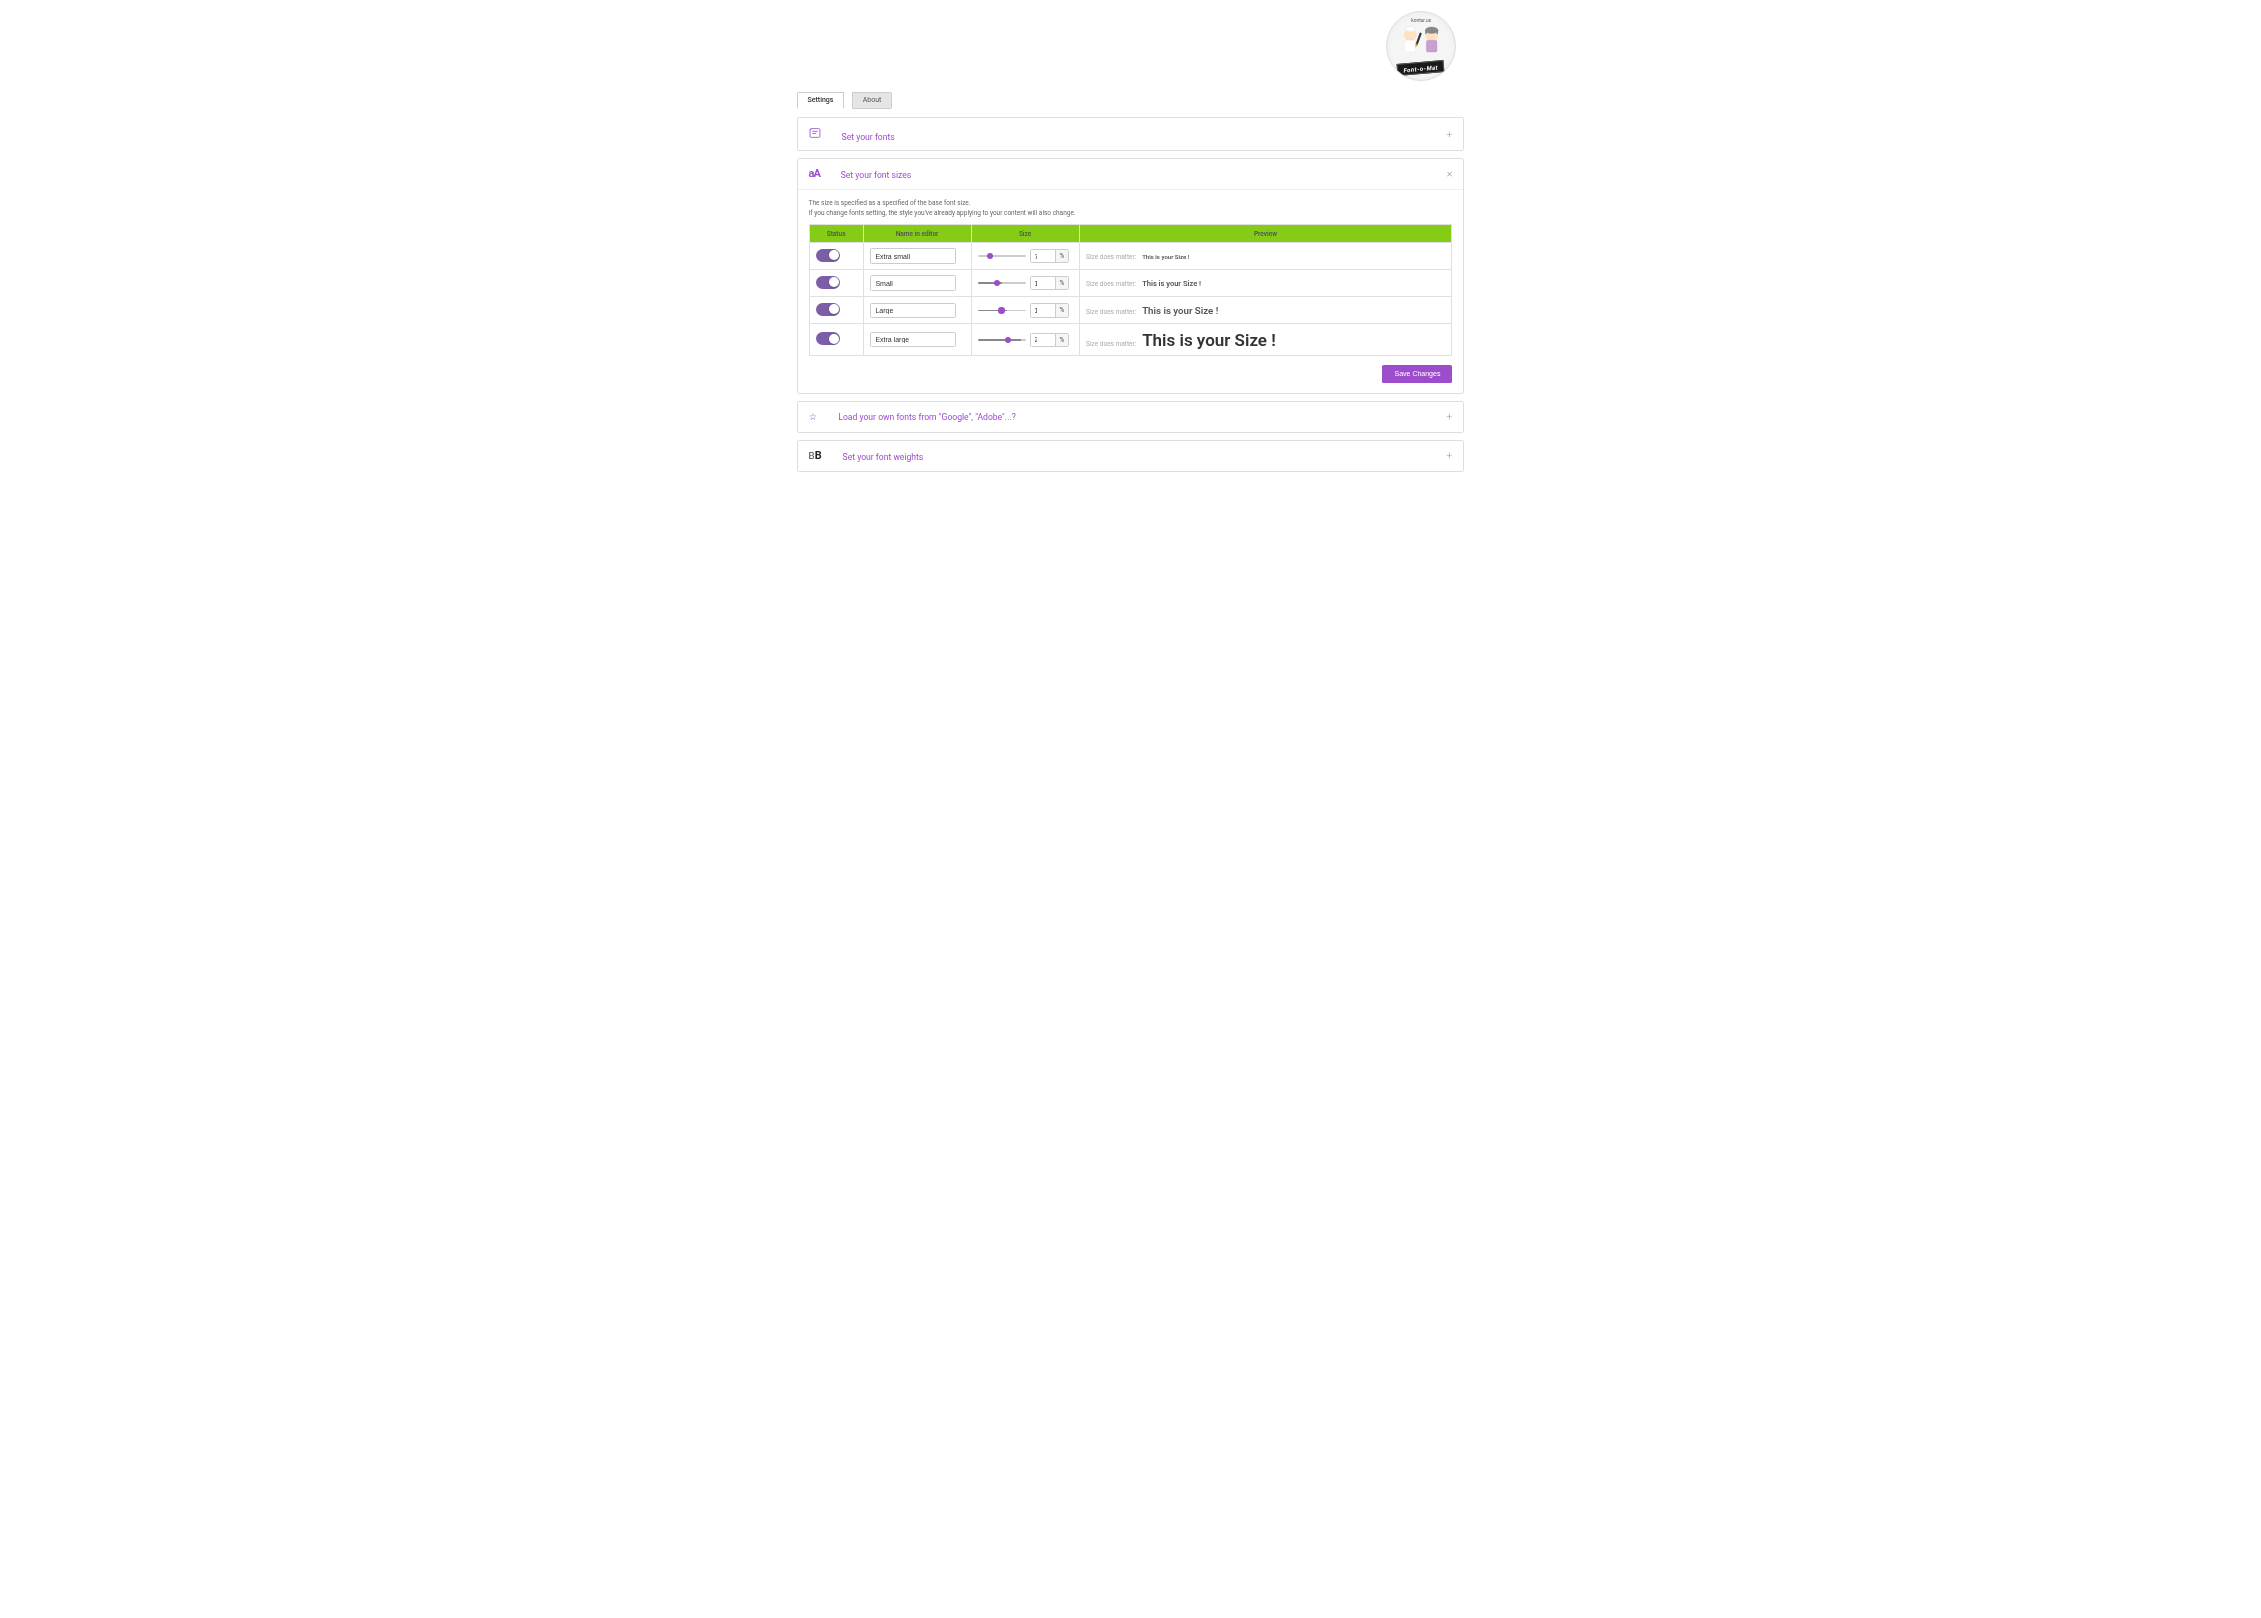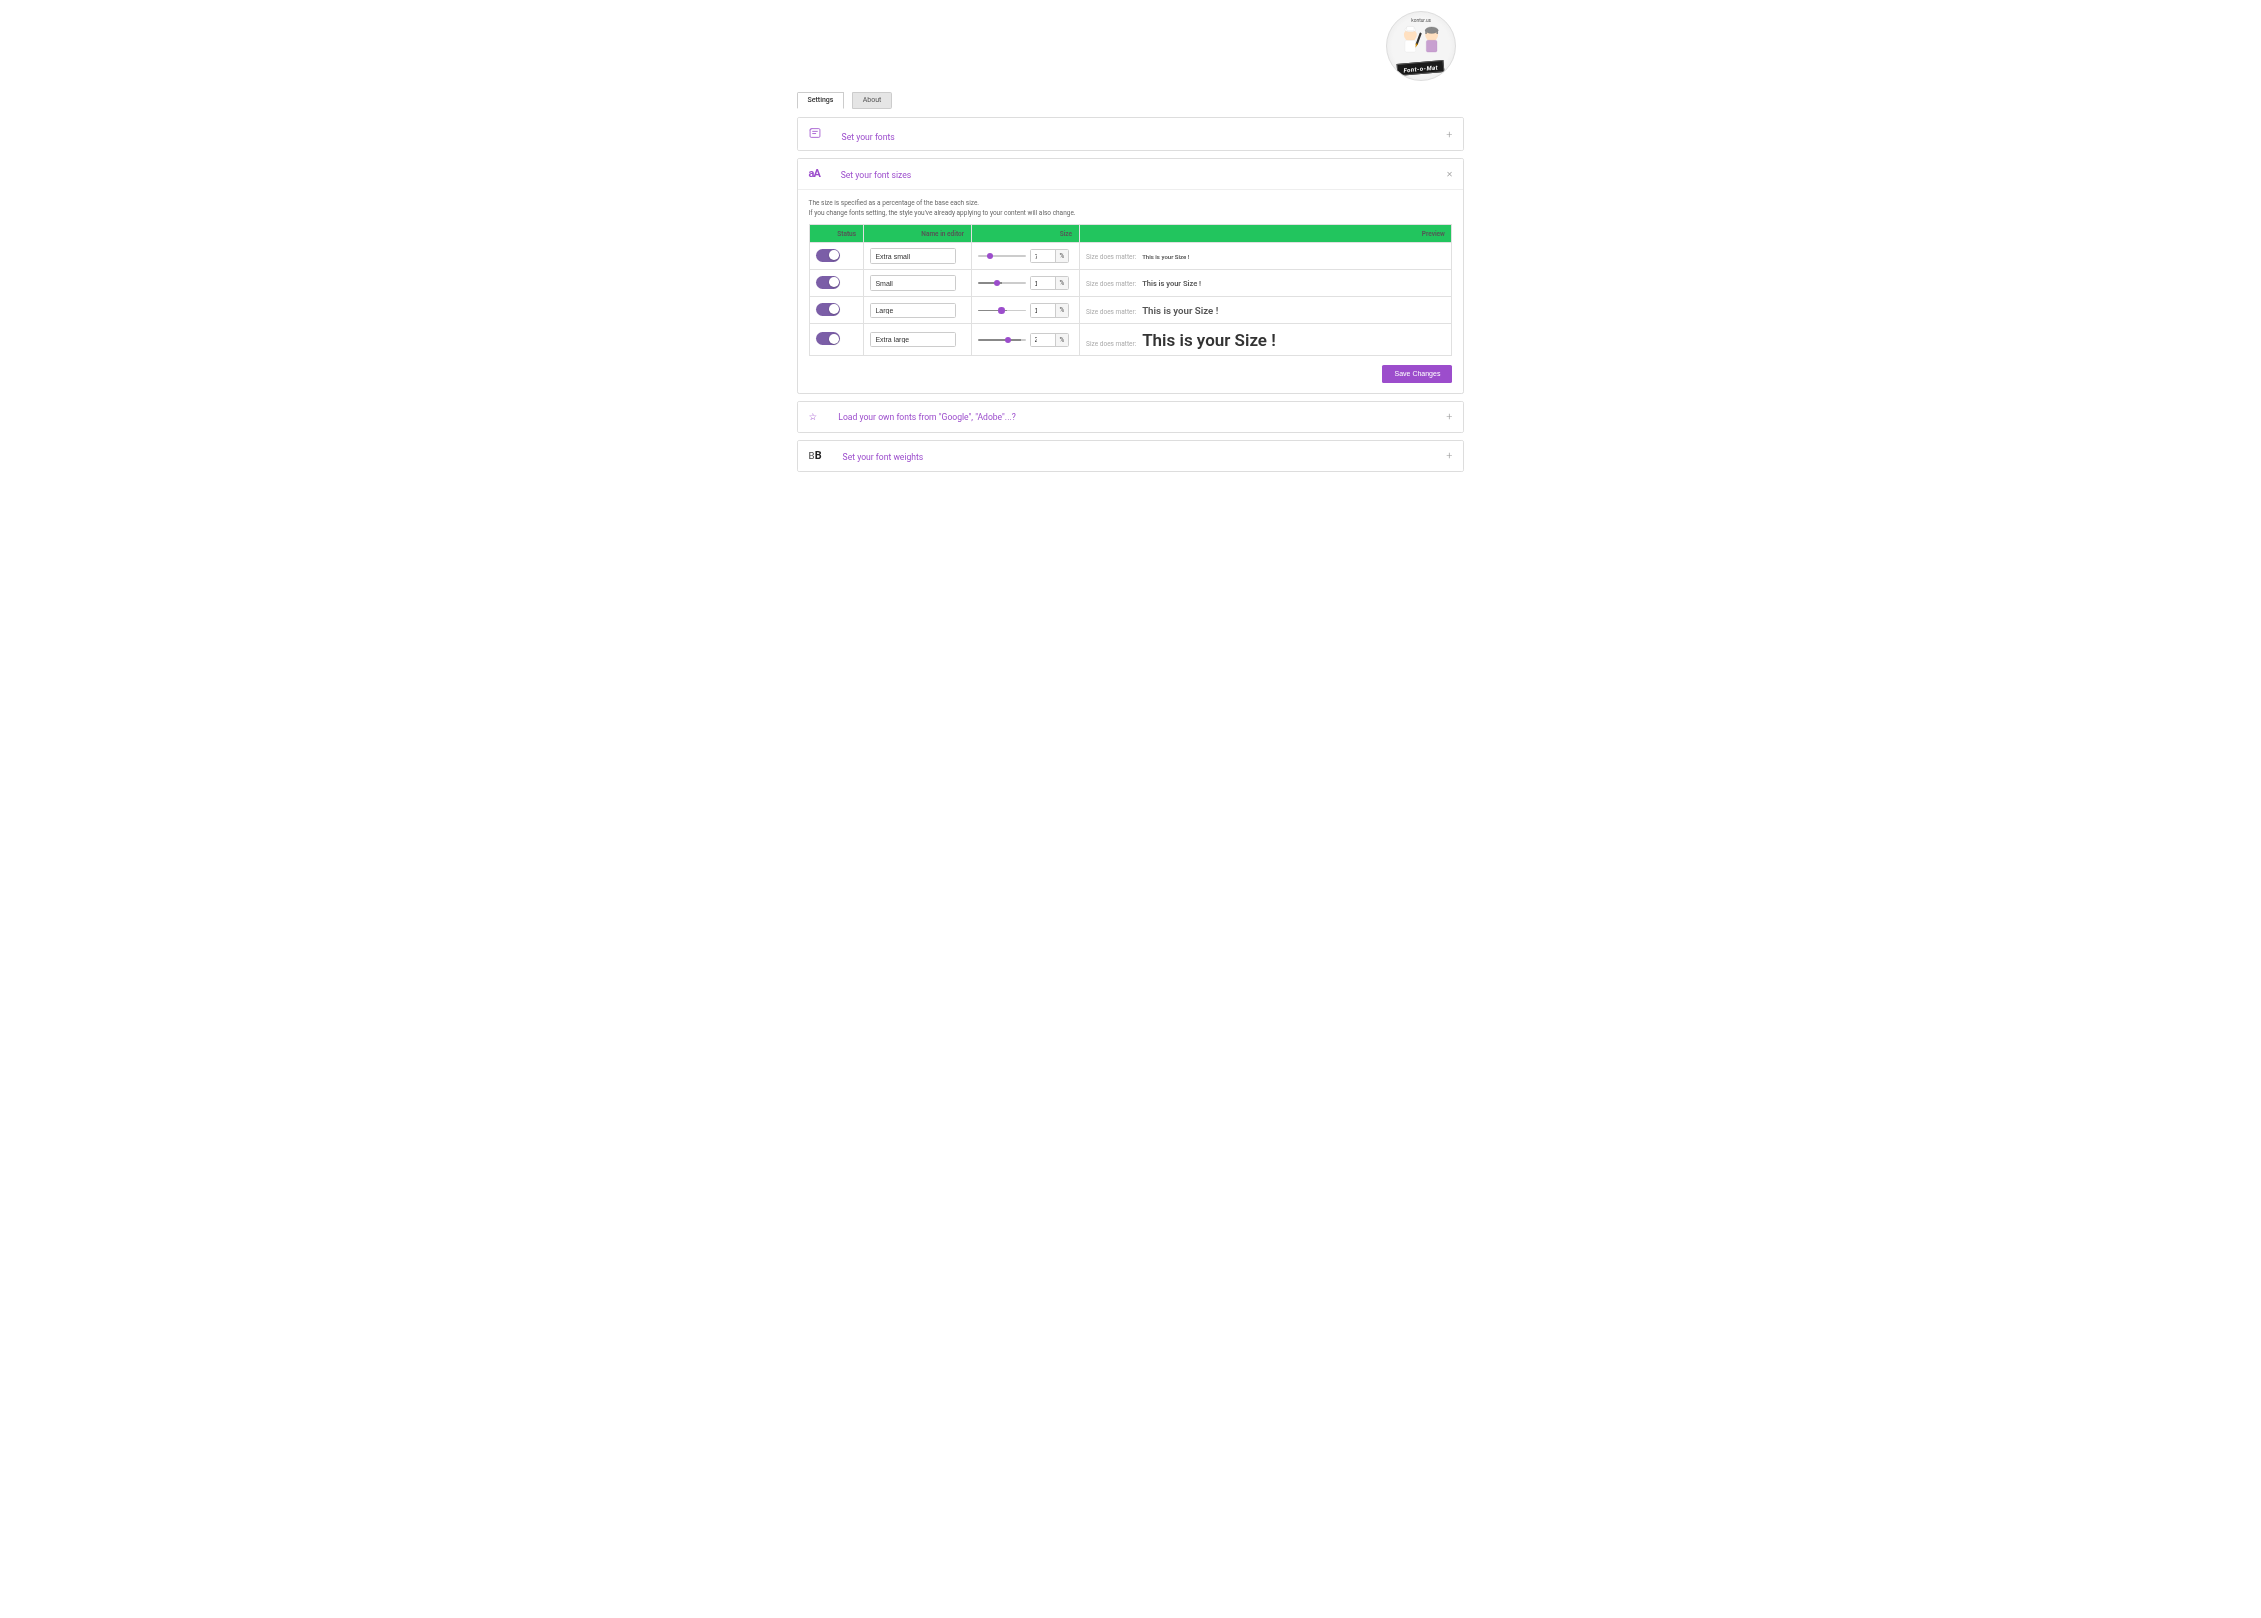--- a/index.html
+++ b/index.html
@@ -154,27 +154,27 @@
       margin-bottom: 2.2px;
     }
 
     .font-sizes-table {
       width: 100%;
       border-collapse: collapse;
       margin-top: 7.5px;
     }
 
     .font-sizes-table th {
-      text-align: right;
+      text-align: center;
       padding: 4.3px 6.5px;
       font-size: 6.5px;
       font-weight: 600;
       color: #555;
       border: 0.5px solid #e0e0e0;
-      background: #22c55e;
+      background: #84cc16;
     }
 
     .font-sizes-table td {
       padding: 5.4px 6.5px;
       border: 0.5px solid #e0e0e0;
       vertical-align: middle;
     }
 
     .col-status { width: 54px; }
     .col-name { width: 108px; }
@@ -403,21 +403,21 @@
   <div class="section">
     <div class="section-header">
       <div class="section-header-left">
         <span class="icon-aA">aA</span>
         <span class="section-title">Set your font sizes</span>
       </div>
       <span class="section-toggle">×</span>
     </div>
 
     <div class="section-body">
-      <p class="section-description">The size is specified as a percentage of the base each size.</p>
+      <p class="section-description">The size is specified as a specified of the base font size.</p>
       <p class="section-description">If you change fonts setting, the style you've already applying to your content will also change.</p>
 
       <table class="font-sizes-table">
         <thead>
           <tr>
             <th class="col-status">Status</th>
             <th class="col-name">Name in editor</th>
             <th class="col-size">Size</th>
             <th class="col-preview">Preview</th>
           </tr>

